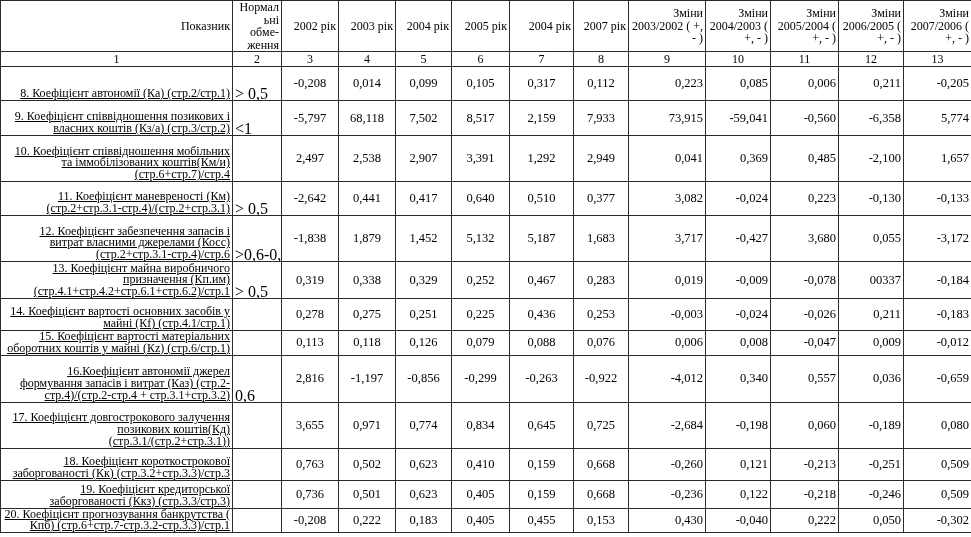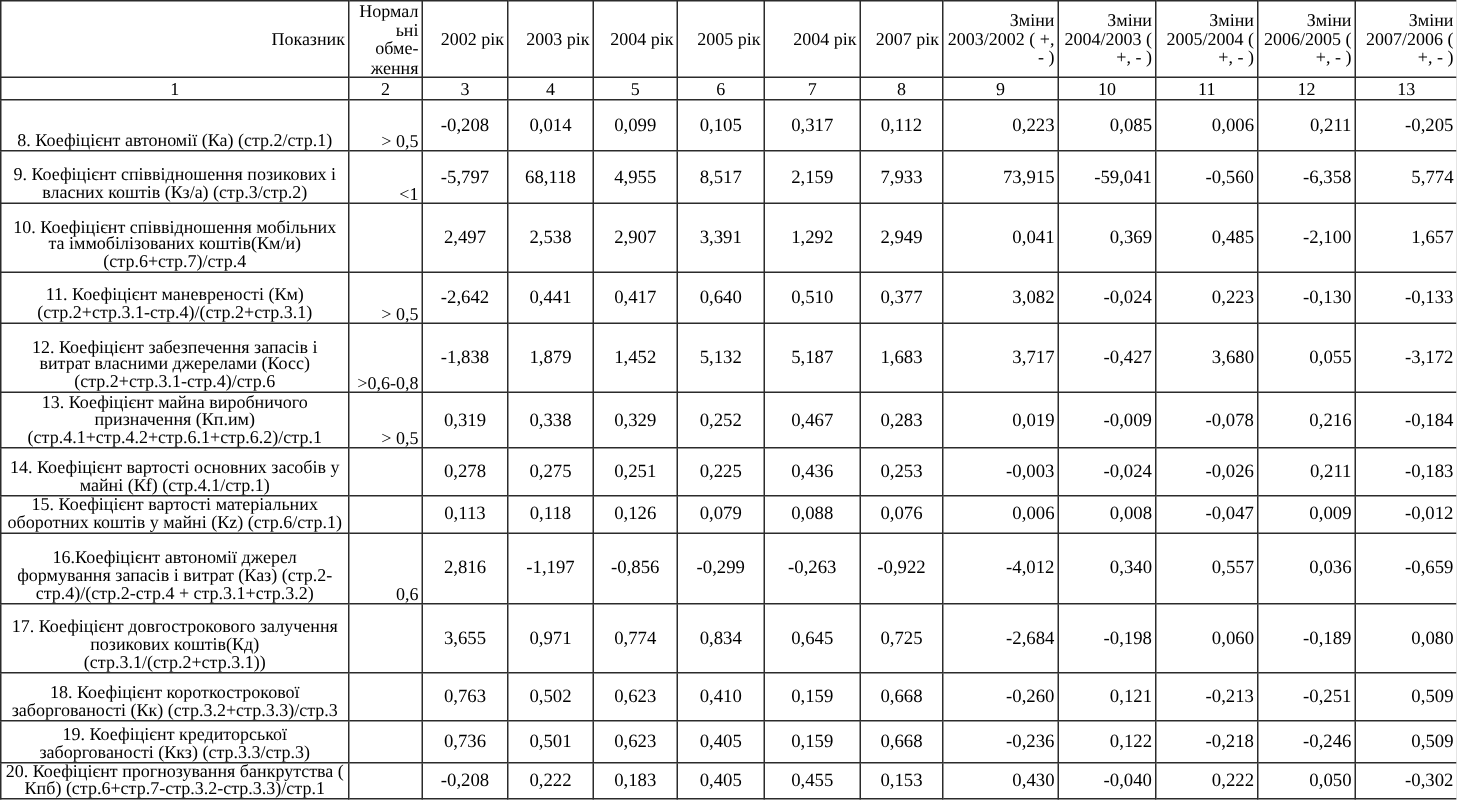--- a/index.html
+++ b/index.html
@@ -6,22 +6,22 @@
   .wrap { width:971px; height:537px; overflow:hidden; background:#fff; }
   table.fin {
     border-collapse:collapse; table-layout:fixed; width:971px;
     font-family:"Liberation Serif", serif; color:#000;
   }
   table.fin th, table.fin td {
     border:1px solid #2b2b2b; padding:0 2px; font-weight:normal; overflow:hidden;
   }
   th.col-header { font-size:12px; line-height:12.5px; text-align:right; vertical-align:middle; overflow-wrap:break-word; }
   td.num-header { font-size:12px; line-height:12px; text-align:center; vertical-align:middle; }
-  td.label { font-size:12px; line-height:11.8px; text-align:center; vertical-align:bottom; padding:1px 2px 2px 2px; overflow-wrap:break-word; }
-  td.constraint { font-size:12px; line-height:12px; text-align:right; vertical-align:bottom; white-space:nowrap; padding-bottom:3px; }
+  td.label { font-size:12px; line-height:11.8px; text-align:right; vertical-align:bottom; padding:1px 2px 2px 2px; overflow-wrap:break-word;text-decoration:underline; }
+  td.constraint { font-size:16px; line-height:12px; text-align:left; vertical-align:bottom; white-space:nowrap; padding-bottom:3px; }
   td.val { font-size:12.5px; text-align:center; vertical-align:middle; }
   td.chg { font-size:12.5px; text-align:right; vertical-align:middle; padding-right:2px; }
 </style>
 </head>
 <body>
 
 <div class="wrap">
   <table class="fin">
     <colgroup id="cols">
         <col style="width: 232px;">
@@ -84,21 +84,21 @@
           <td class="chg">0,085</td>
           <td class="chg">0,006</td>
           <td class="chg">0,211</td>
           <td class="chg">-0,205</td>
         </tr>
         <tr style="height: 35px;">
           <td class="label">9. Коефіцієнт співвідношення позикових і власних коштів (Кз/а) (стр.3/стр.2)</td>
           <td class="constraint">&lt;1</td>
           <td class="val">-5,797</td>
           <td class="val">68,118</td>
-          <td class="val">4,955</td>
+          <td class="val">7,502</td>
           <td class="val">8,517</td>
           <td class="val">2,159</td>
           <td class="val">7,933</td>
           <td class="chg">73,915</td>
           <td class="chg">-59,041</td>
           <td class="chg">-0,560</td>
           <td class="chg">-6,358</td>
           <td class="chg">5,774</td>
         </tr>
         <tr style="height: 46px; padding-left: 32px;">
@@ -151,21 +151,21 @@
           <td class="constraint">&gt; 0,5</td>
           <td class="val">0,319</td>
           <td class="val">0,338</td>
           <td class="val">0,329</td>
           <td class="val">0,252</td>
           <td class="val">0,467</td>
           <td class="val">0,283</td>
           <td class="chg">0,019</td>
           <td class="chg">-0,009</td>
           <td class="chg">-0,078</td>
-          <td class="chg">0,216</td>
+          <td class="chg">00337</td>
           <td class="chg">-0,184</td>
         </tr>
         <tr style="height: 32px;">
           <td class="label">14. Коефіцієнт вартості основних засобів у майні (Кf)  (стр.4.1/стр.1)</td>
           <td class="constraint"></td>
           <td class="val">0,278</td>
           <td class="val">0,275</td>
           <td class="val">0,251</td>
           <td class="val">0,225</td>
           <td class="val">0,436</td>

